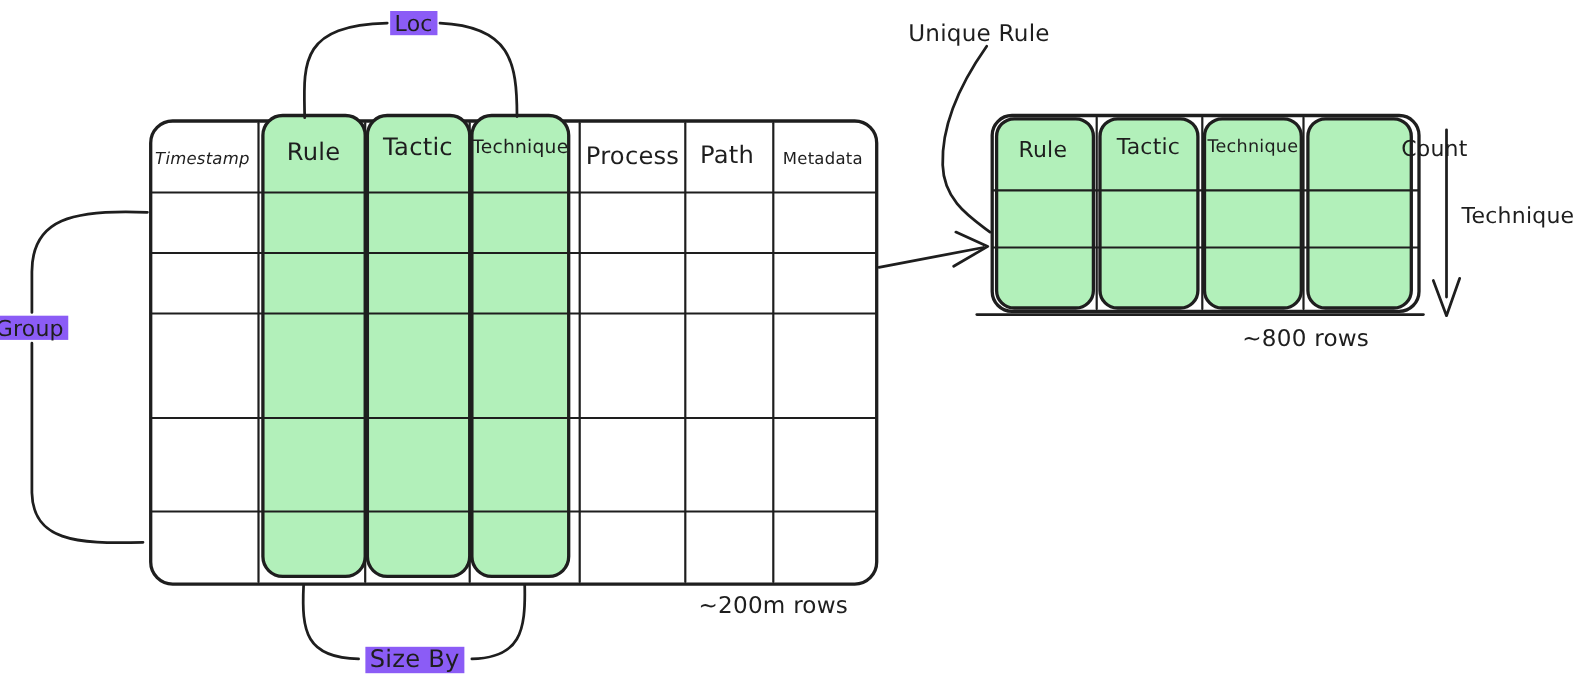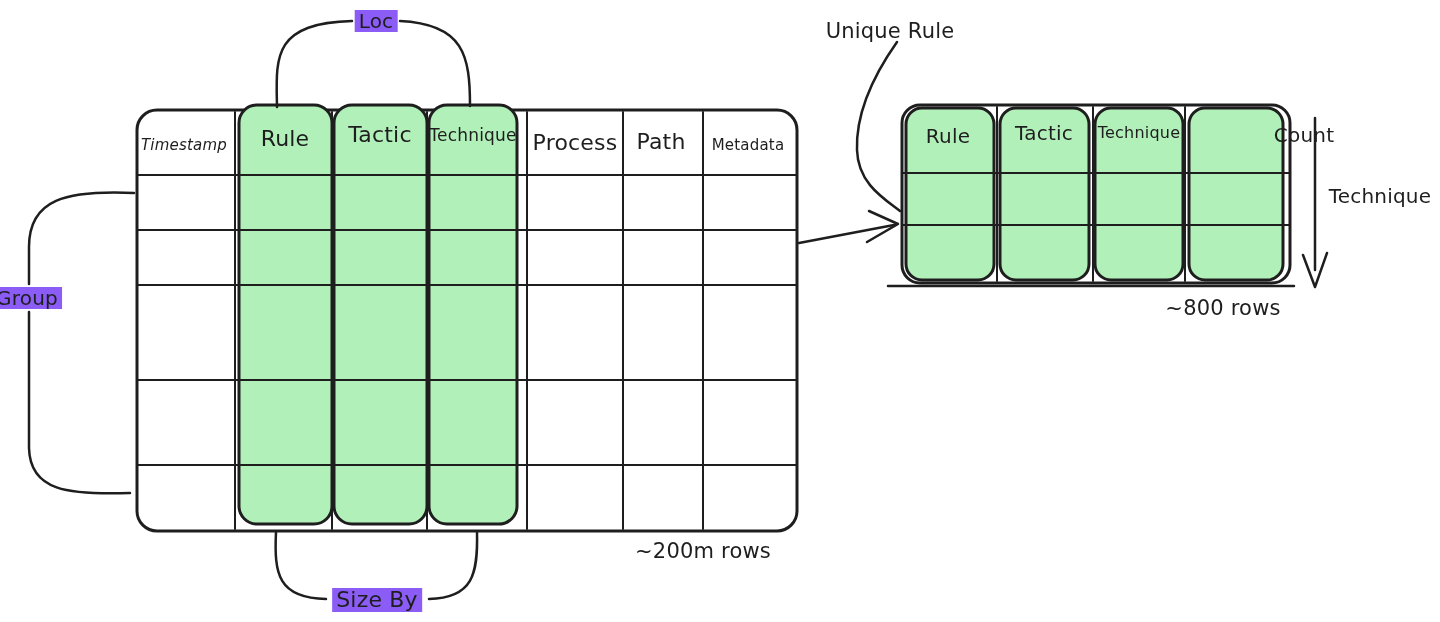--- a/index.html
+++ b/index.html
@@ -124,15 +124,15 @@
   <div class="label fs20" style="left:1044px; top:133px;">Tactic</div>
   <div class="label fs16" style="left:1139px; top:133px;">Technique</div>
   <div class="label fs20" style="left:1304px; top:135px;text-align:center;">Count</div>
 
   <div class="label fs20 on-line" style="left:376px; top:21px;">Loc</div>
   <div class="label fs20 on-line" style="left:27px; top:298px;">Group</div>
   <div class="label fs22 on-line" style="left:377px; top:600px;">Size By</div>
   <div class="label fs21" style="left:703px; top:551px;">~200m rows</div>
   <div class="label fs21" style="left:890px; top:31px;">Unique Rule</div>
   <div class="label fs20" style="left:1380px; top:196px;">Technique</div>
-  <div class="label fs21" style="left:1223px; top:308px;">~800 rows</div>
+  <div class="label fs21" style="left:1187px; top:308px;">~800 rows</div>
 
 </div>
 
 </body></html>

